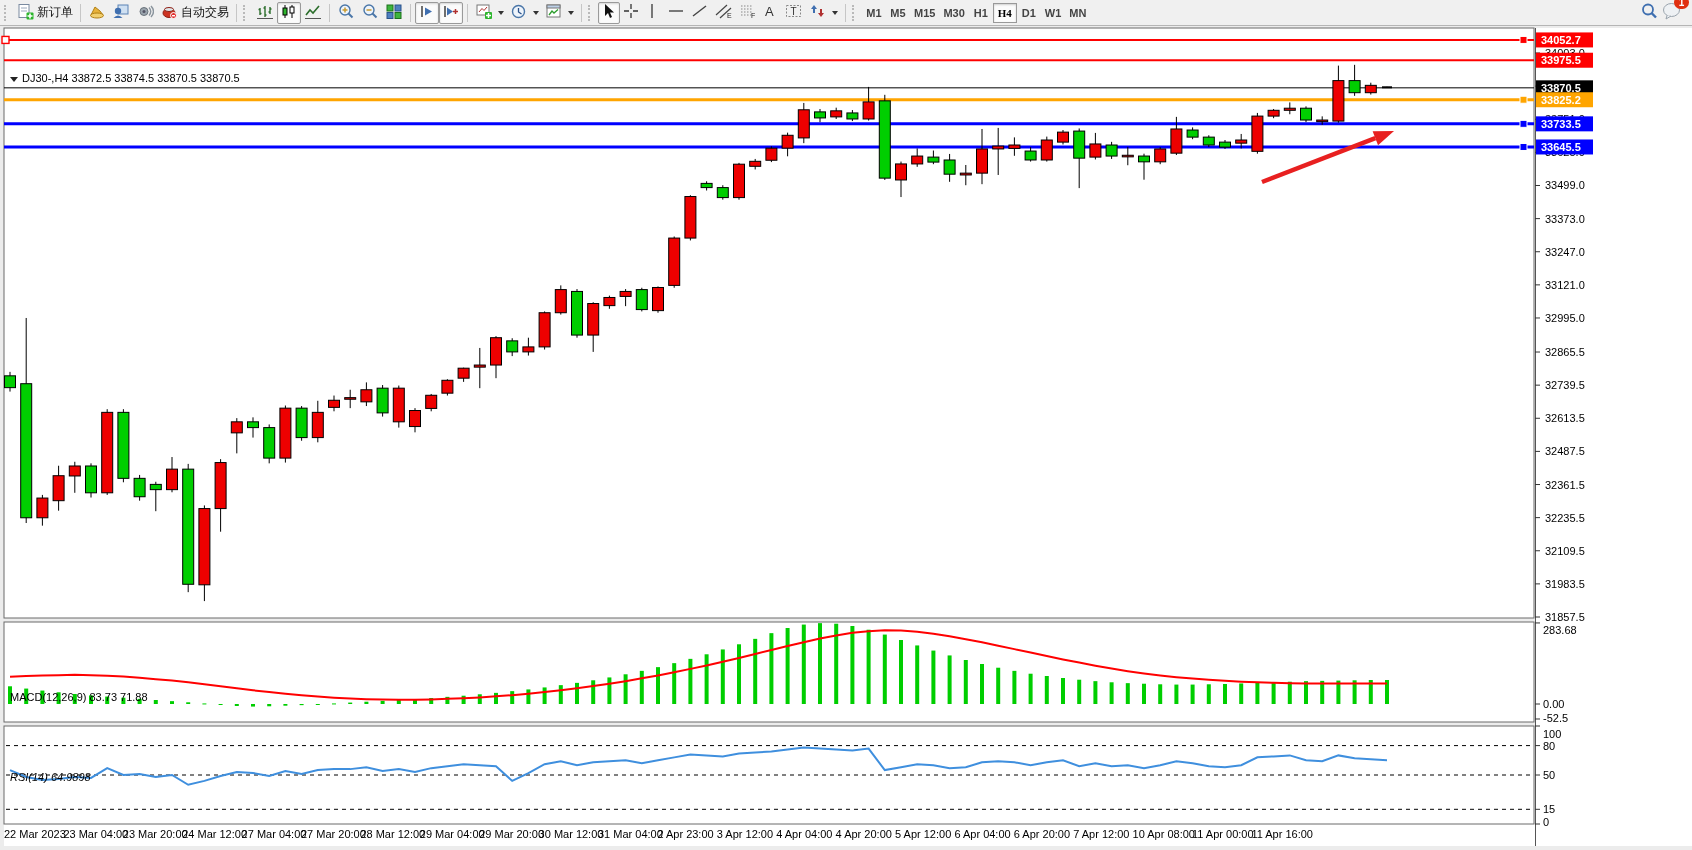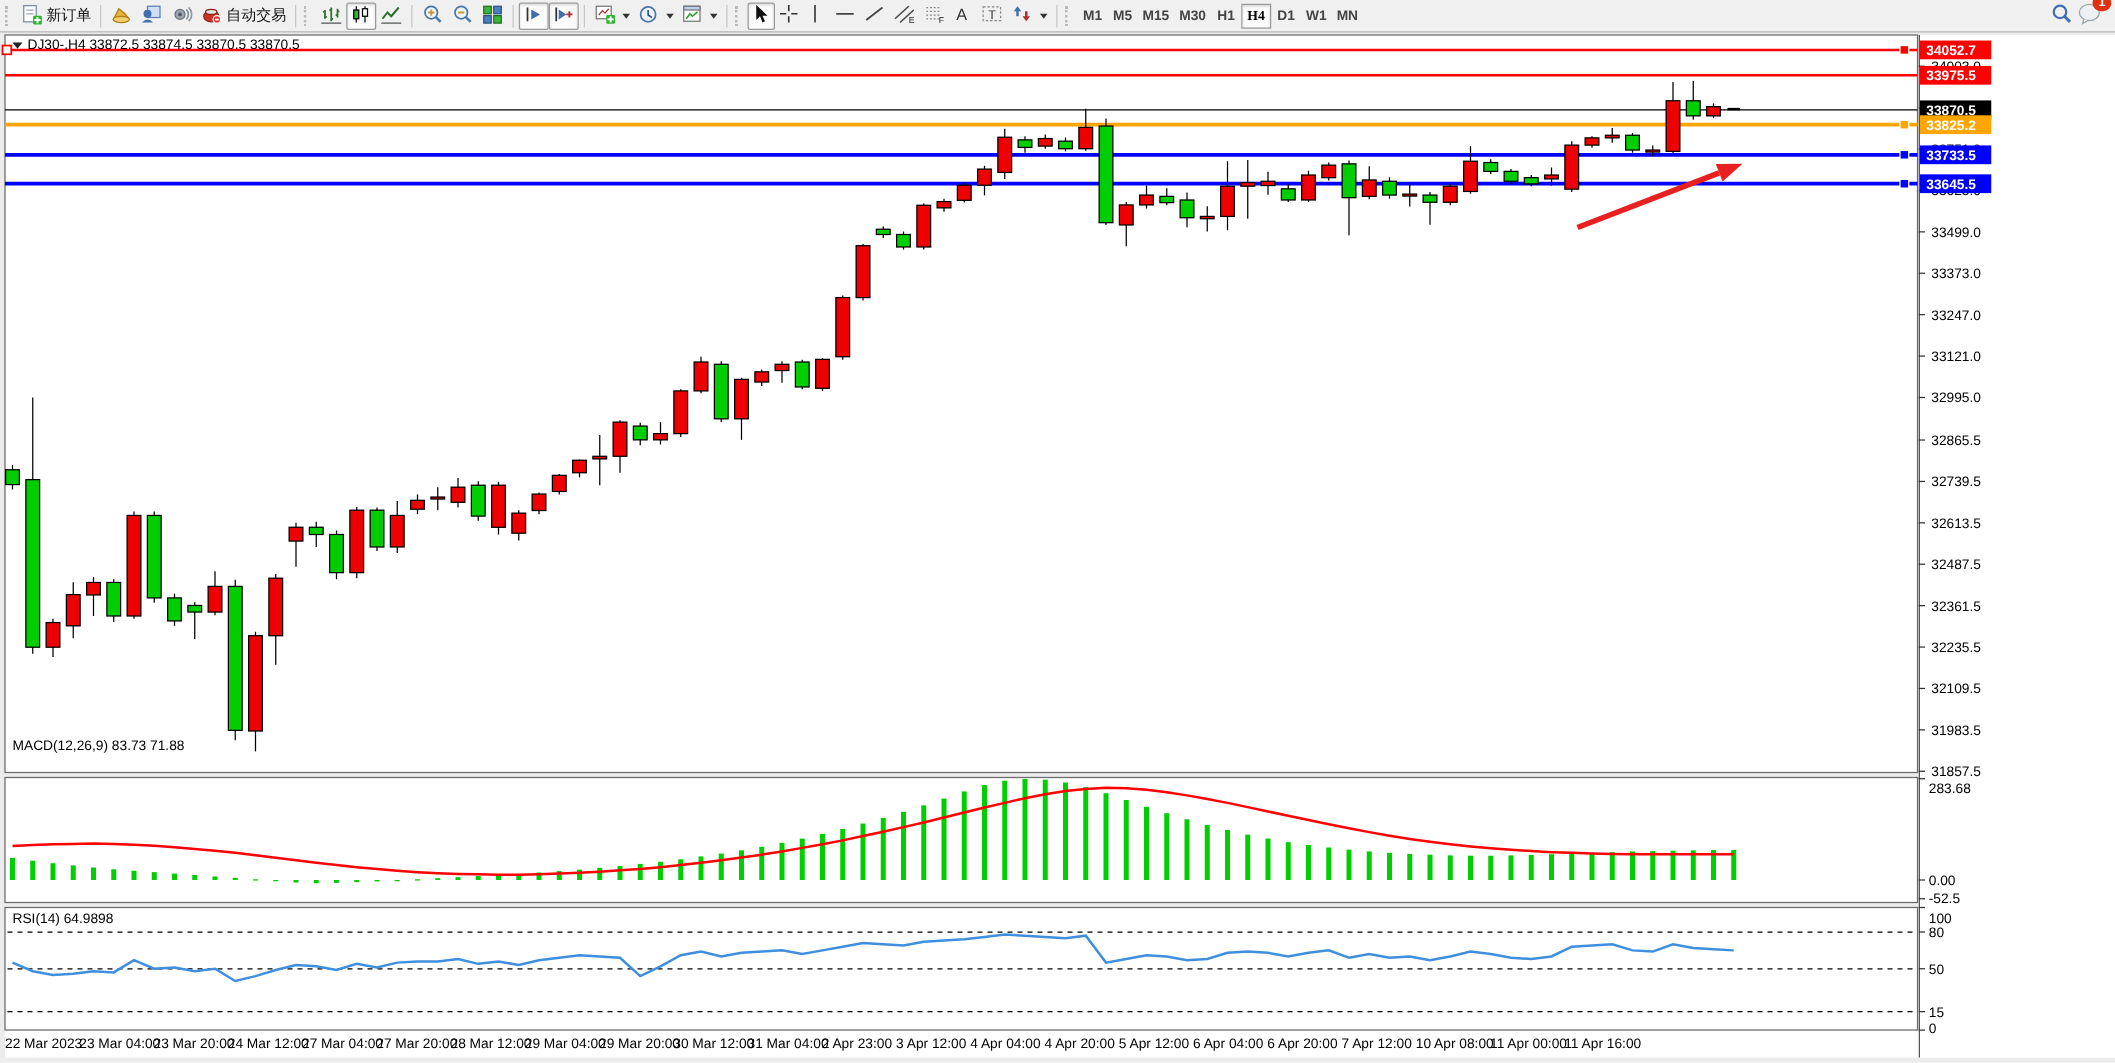--- a/index.html
+++ b/index.html
@@ -16,21 +16,21 @@
   .caret{width:0;height:0;border-left:3px solid transparent;border-right:3px solid transparent;
     border-top:4px solid #333;margin-left:2px;}
   .tf{font-size:11px;font-weight:bold;color:#444;height:20px;min-width:24px;padding:0 3px;
     background:transparent;border:1px solid transparent;font-family:inherit;}
   .tf.active{background:#fcfcfc;border:1px solid #999;box-shadow:inset 0 1px 2px rgba(0,0,0,.18);color:#000;font-family:Liberation Serif, serif;}
   .spacer{flex:1;}
   .chatwrap{position:relative;margin-right:8px;}
   .badge{position:absolute;top:-5px;right:-7px;background:#e03010;color:#fff;font-size:10px;
     font-weight:bold;border-radius:8px;min-width:13px;height:13px;line-height:13px;text-align:center;padding:0 1px;}
   
-  .ovl{position:absolute;z-index:20;font-size:11px;color:#000;white-space:nowrap;}
+  .ovl{position:absolute;z-index:20;font-size:11px;color:#000;white-space:nowrap;margin-top:42px;}
   #chartsvg{position:absolute;left:0;top:0;z-index:10;}
   .tri{display:inline-block;width:0;height:0;border-left:4px solid transparent;
     border-right:4px solid transparent;border-top:5px solid #222;margin-right:4px;vertical-align:middle;}
 </style>
 </head>
 <body>
 
 <div class="toolbar">
   <div class="grip"></div>
 
@@ -249,22 +249,22 @@
   <span class="chatwrap">
     <span><svg width="20" height="19">
           <ellipse cx="9.5" cy="9" rx="8" ry="6.5" fill="#eef1f4" stroke="#9aa4ad"></ellipse>
           <path d="M5 14.5 L4 18 L9 15" fill="#eef1f4" stroke="#9aa4ad"></path>
         </svg></span>
     <span class="badge">1</span>
   </span>
 </div>
 
 <div class="ovl" style="left:10px;top:30px;"><span class="tri"></span><span>DJ30-,H4 33872.5 33874.5 33870.5 33870.5</span></div>
-<div class="ovl" style="left:10px;top:591px;">MACD(12,26,9) 83.73 71.88</div>
-<div class="ovl" style="left:10px;top:729px;">RSI(14) 64.9898</div>
+<div class="ovl" style="left:10px;top:649px;">MACD(12,26,9) 83.73 71.88</div>
+<div class="ovl" style="left:10px;top:729px;font-style:italic;">RSI(14) 64.9898</div>
 
 <svg id="chartsvg" width="1692" height="850">
     <rect x="0" y="26" width="1692" height="824" fill="#ececec"></rect>
     <rect x="1535" y="28" width="157" height="818" fill="#ffffff"></rect>
     <rect x="4" y="824" width="1688" height="22" fill="#ffffff"></rect>
     <rect x="4" y="28" width="1530" height="590" fill="#fff" stroke="#6a6a6a"></rect>
     <rect x="4" y="622" width="1530" height="100" fill="#fff" stroke="#6a6a6a"></rect>
     <rect x="4" y="726" width="1530" height="98" fill="#fff" stroke="#6a6a6a"></rect>
     <line x1="1535.5" y1="28" x2="1535.5" y2="846" stroke="#555"></line>
     <line x1="1535" y1="53" x2="1540" y2="53" stroke="#333"></line>

